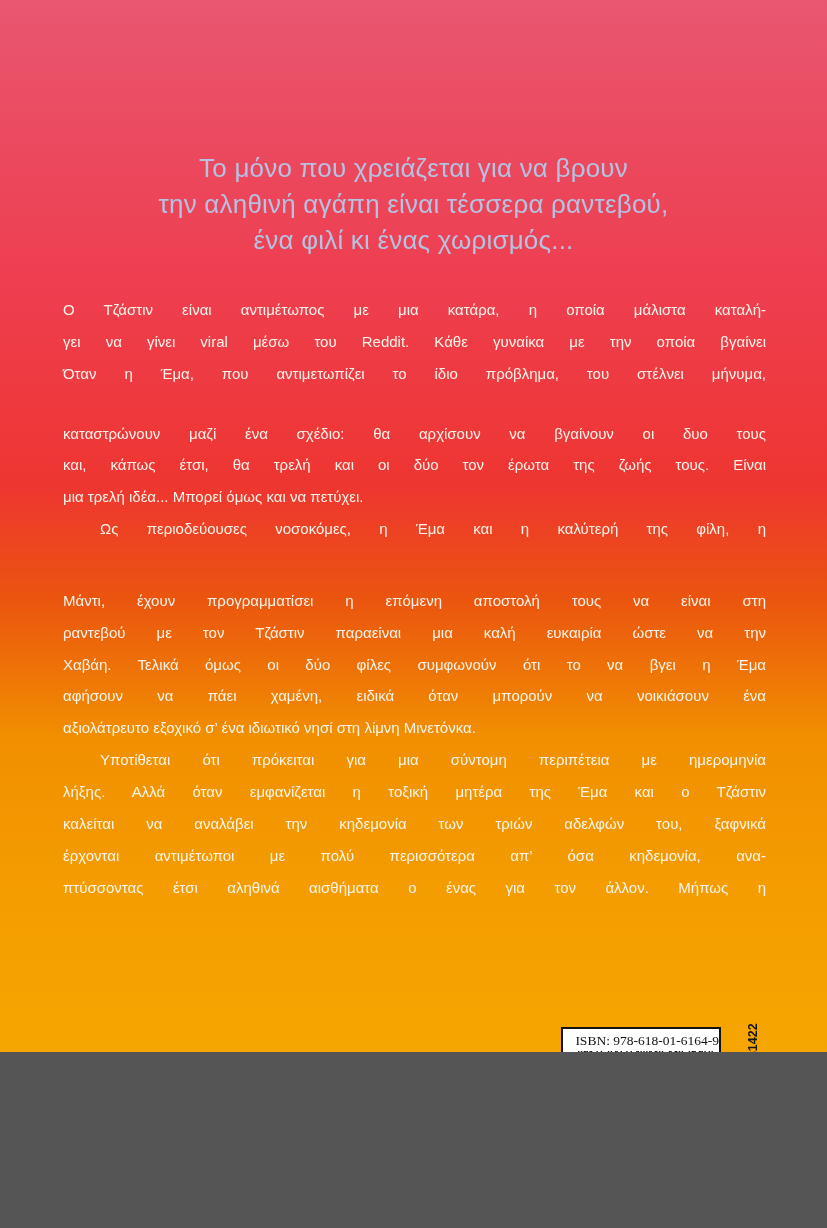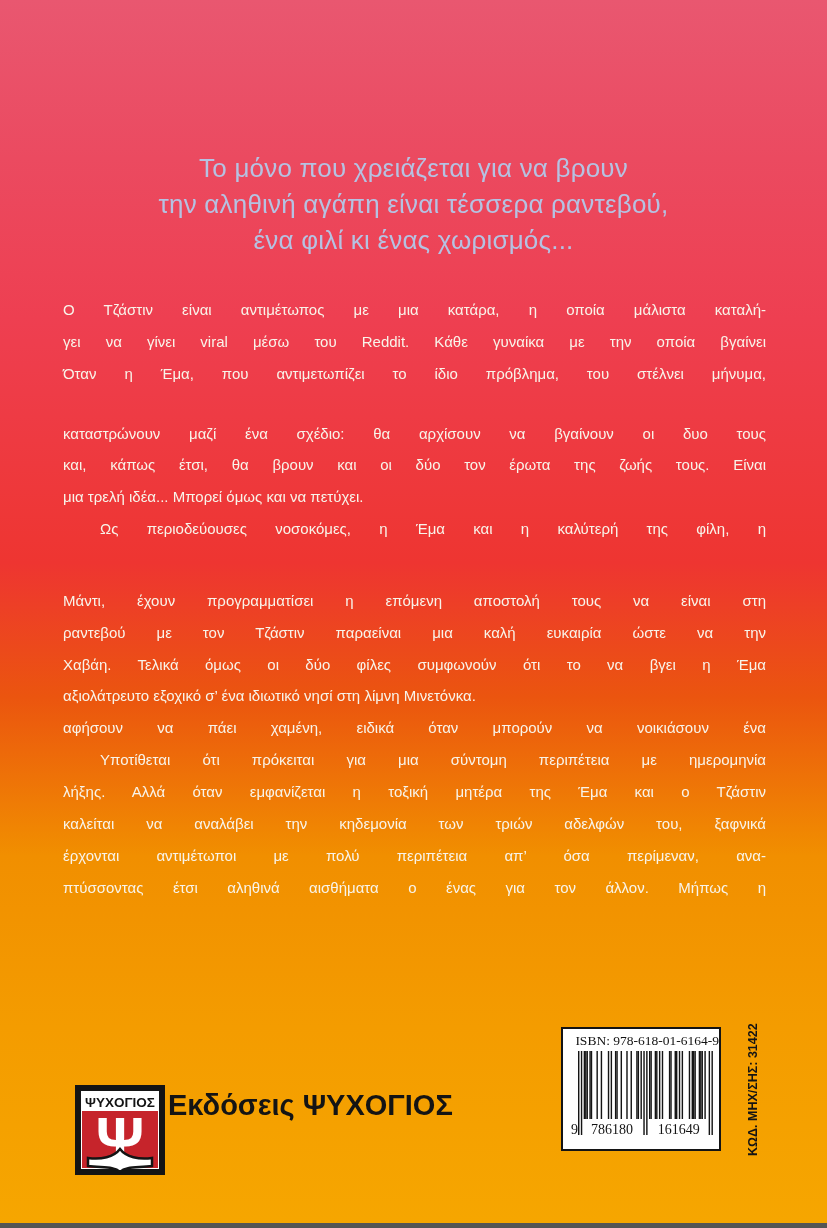--- a/index.html
+++ b/index.html
@@ -1,17 +1,17 @@
 <!DOCTYPE html>
 <html><head>
 <meta charset="utf-8">
 <style>
   html,body{margin:0;padding:0;background:#555;}
   .page{
-    position:relative;width:827px;height:1223px;overflow:hidden;
+    position:relative;width:827px;height:1052px;overflow:hidden;
     font-family:"Liberation Sans",sans-serif;
     background:linear-gradient(180deg,
       #e95770 0%,
       #eb4a60 13%,
       #ee3f51 26%,
       #ee3531 46%,
       #eb550f 57%,
       #f18f00 70%,
       #f49c00 84%,
       #f6a600 100%);
@@ -73,36 +73,36 @@
     <div>την αληθινή αγάπη είναι τέσσερα ραντεβού,</div>
     <div>ένα φιλί κι ένας χωρισμός...</div>
   </div>
 
   <div class="synopsis" id="synopsis" style="font-size: 15px;">
       <div class="para">
         <div class="line" style="white-space: normal;">Ο Τζάστιν είναι αντιμέτωπος με μια κατάρα, η οποία μάλιστα καταλή-</div>
         <div class="line" style="white-space: normal;">γει να γίνει viral μέσω του Reddit. Κάθε γυναίκα με την οποία βγαίνει</div>
         <div class="line" style="white-space: normal;">Όταν η Έμα, που αντιμετωπίζει το ίδιο πρόβλημα, του στέλνει μήνυμα,</div>
         <div class="line" style="white-space: normal; margin-top: 28px;">καταστρώνουν μαζί ένα σχέδιο: θα αρχίσουν να βγαίνουν οι δυο τους</div>
-        <div class="line" style="white-space: normal;">και, κάπως έτσι, θα βρουν και οι δύο τον έρωτα της ζωής τους. Είναι</div>
+        <div class="line" style="white-space: normal;">και, κάπως έτσι, θα τρελή και οι δύο τον έρωτα της ζωής τους. Είναι</div>
         <div class="line last" style="white-space: normal;">μια τρελή ιδέα... Μπορεί όμως και να πετύχει.</div>
       </div>
       <div class="para indented">
         <div class="line" style="white-space: normal;">Ως περιοδεύουσες νοσοκόμες, η Έμα και η καλύτερή της φίλη, η</div>
         <div class="line" style="white-space: normal; margin-top: 40px;">Μάντι, έχουν προγραμματίσει η επόμενη αποστολή τους να είναι στη</div>
         <div class="line" style="white-space: normal;">ραντεβού με τον Τζάστιν παραείναι μια καλή ευκαιρία ώστε να την</div>
         <div class="line" style="white-space: normal;">Χαβάη. Τελικά όμως οι δύο φίλες συμφωνούν ότι το να βγει η Έμα</div>
+        <div class="line" style="white-space: normal;">αφήσουν να πάει χαμένη, ειδικά όταν μπορούν να νοικιάσουν ένα</div>
         <div class="line last" style="white-space: normal;">αξιολάτρευτο εξοχικό σ’ ένα ιδιωτικό νησί στη λίμνη Μινετόνκα.</div>
-        <div class="line" style="white-space: normal;">αφήσουν να πάει χαμένη, ειδικά όταν μπορούν να νοικιάσουν ένα</div>
       </div>
       <div class="para indented">
         <div class="line" style="white-space: normal;">Υποτίθεται ότι πρόκειται για μια σύντομη περιπέτεια με ημερομηνία</div>
         <div class="line" style="white-space: normal;">λήξης. Αλλά όταν εμφανίζεται η τοξική μητέρα της Έμα και ο Τζάστιν</div>
         <div class="line" style="white-space: normal;">καλείται να αναλάβει την κηδεμονία των τριών αδελφών του, ξαφνικά</div>
-        <div class="line" style="white-space: normal;">έρχονται αντιμέτωποι με πολύ περιπέτεια απ’ όσα περίμεναν, ανα-</div>
+        <div class="line" style="white-space: normal;">έρχονται αντιμέτωποι με πολύ περισσότερα απ’ όσα κηδεμονία, ανα-</div>
         <div class="line" style="white-space: normal;">πτύσσοντας έτσι αληθινά αισθήματα ο ένας για τον άλλον. Μήπως η</div>
       </div>
     </div>
 
   <svg class="logo-emblem" viewBox="0 0 90 90">
     <rect x="3" y="3" width="84" height="84" fill="#ffffff" stroke="#141414" stroke-width="6"></rect>
     <text x="45" y="22" font-size="13.5" font-weight="bold" fill="#141414" text-anchor="middle" font-family="Liberation Sans, sans-serif">ΨΥΧΟΓΙΟΣ</text>
     <rect x="7" y="26" width="76" height="57" fill="#c6242b"></rect>
     <text x="45" y="74" font-size="60" font-weight="bold" fill="#ffffff" text-anchor="middle" font-family="Liberation Sans, sans-serif">Ψ</text>
     <path d="M45 64 C39 72 26 75 13 73 L13 81 C27 83 39 81 45 87 C51 81 63 83 77 81 L77 73 C64 75 51 72 45 64 Z" fill="#ffffff" stroke="#141414" stroke-width="2.5"></path>

